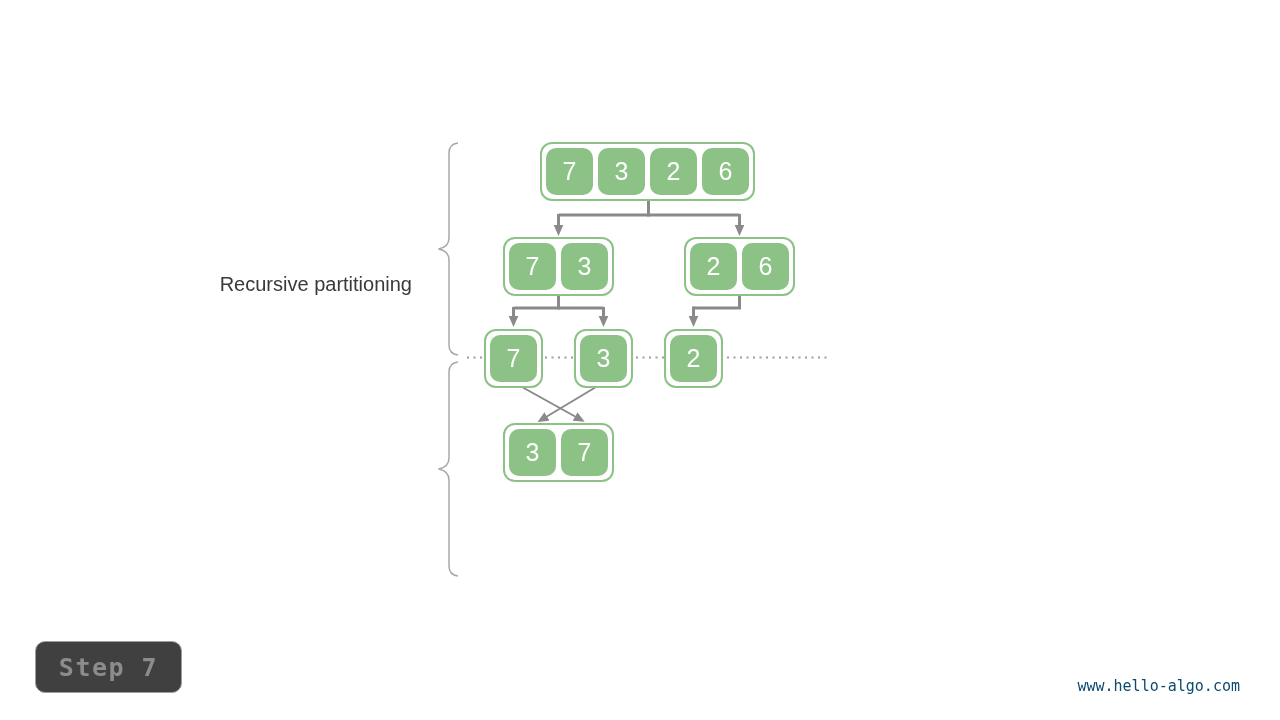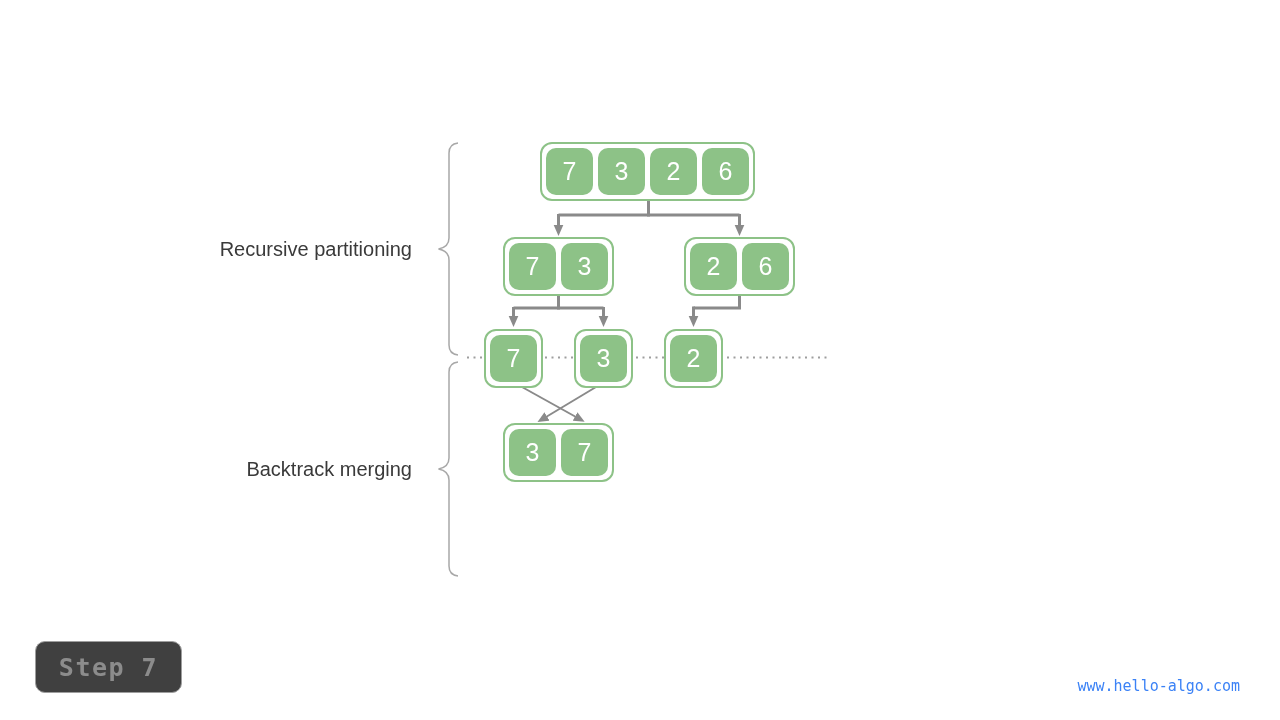--- a/index.html
+++ b/index.html
@@ -16,33 +16,33 @@
   .cell{
     width:47px;height:47px;background:#8DC287;border-radius:10px;
     color:#ffffff;font-size:25px;font-weight:400;
     display:flex;align-items:center;justify-content:center;
     user-select:none;
   }
   .side-label{
     position:absolute;z-index:2;color:#3A3A3A;font-size:20px;line-height:23px;
     white-space:nowrap;
   }
-  .label-right{text-align:right;}
+  .label-right{text-align:right;margin-top:35px;}
   #step-badge{
     position:absolute;left:35px;top:641px;width:147px;height:52px;z-index:2;
     background:#404040;border:1.5px solid #9E9E9E;border-radius:10px;
     box-sizing:border-box;display:flex;align-items:center;justify-content:center;
   }
   #step-badge .step-text{
     font-family:"DejaVu Sans Mono",monospace;font-weight:bold;
     font-size:25px;color:#8C8C8C;letter-spacing:1.5px;
   }
   #watermark{
     position:absolute;right:40px;top:677px;z-index:2;
-    font-family:"DejaVu Sans Mono",monospace;font-size:15px;color:#3b82f6;
+    font-family:"DejaVu Sans Mono",monospace;font-size:15px;color:#0c4a6e;
     white-space:nowrap;
   }
 </style>
 </head>
 <body>
 
 <div id="canvas">
 
   <svg id="connector-layer" width="1280" height="720" viewBox="0 0 1280 720">
     <defs>
@@ -110,21 +110,20 @@
     <div class="cell">2</div>
   </div>
 
   <div class="abox" style="left:503px;top:423px">
     <div class="cell">3</div>
     <div class="cell">7</div>
   </div>
 
   <div class="side-label label-right" style="left:150px;top:238px;width:262px">Recursive partitioning</div>
 
-  <div class="side-label label-right" style="left:150px;top:458px;width:262px">Backtrack merging</div>
 
 
   <div id="step-badge">
     <span class="step-text">Step 7</span>
   </div>
 
   <div id="watermark">www.hello-algo.com</div>
 
 </div>
 

